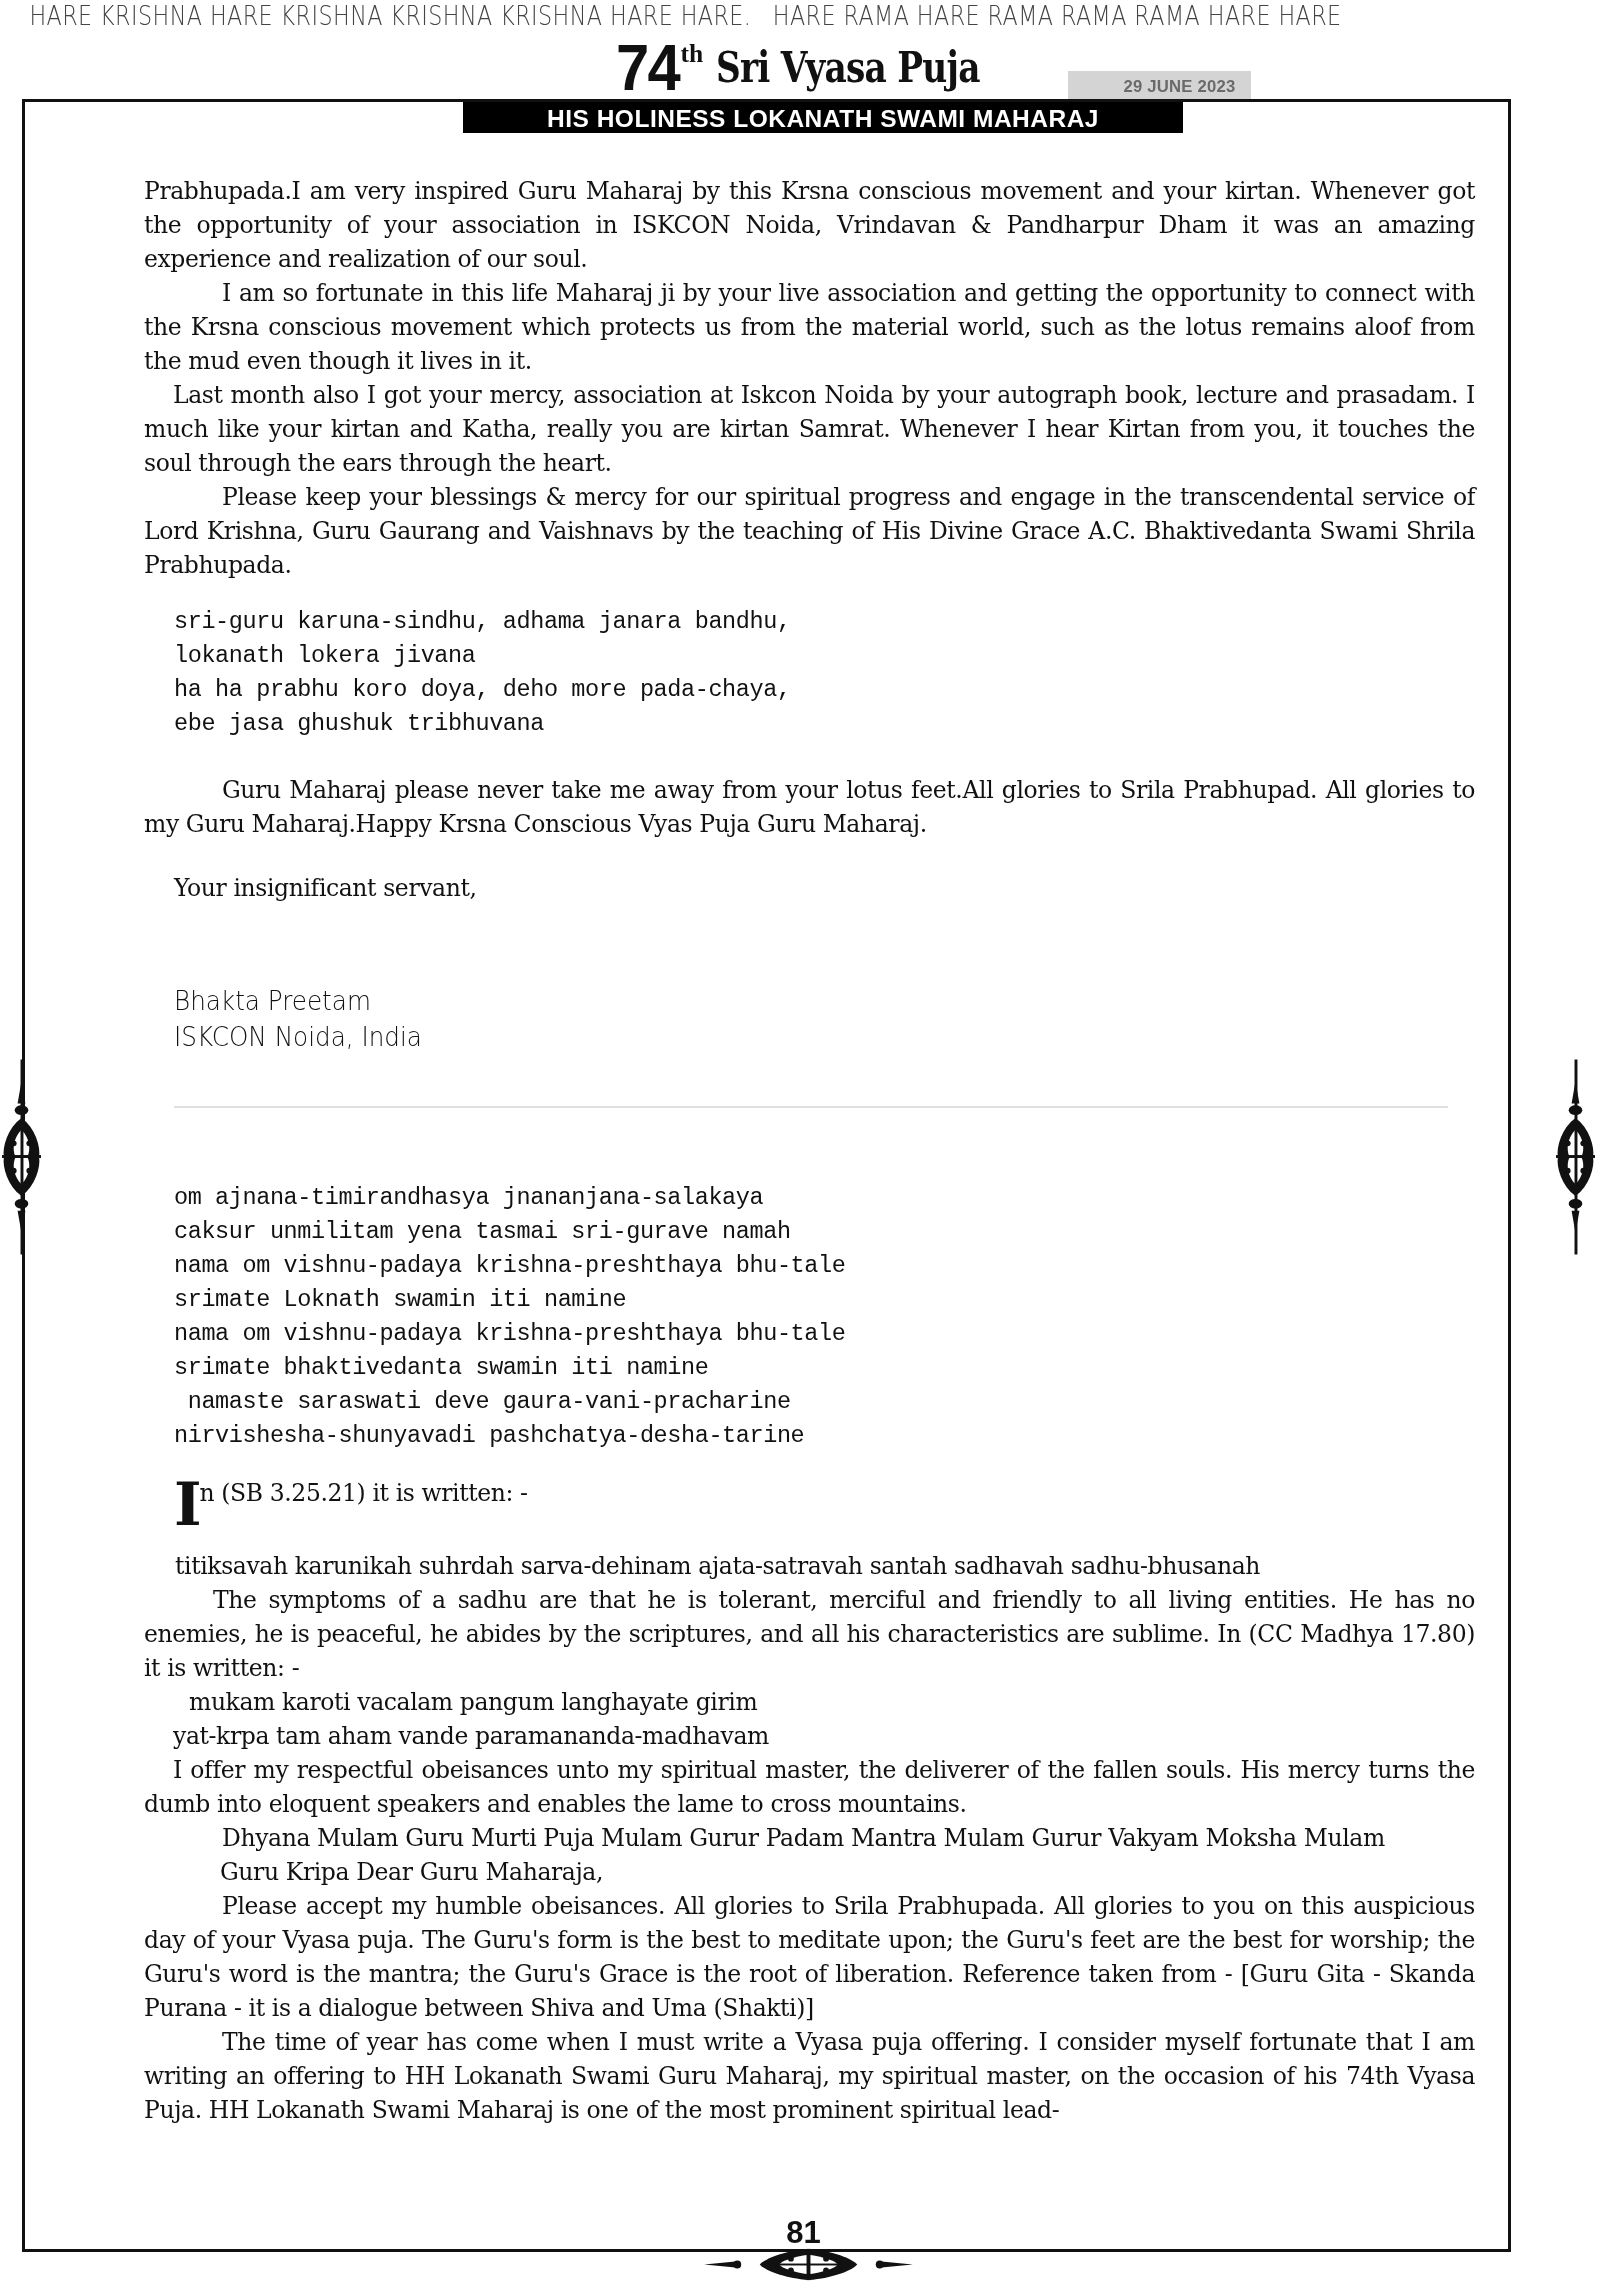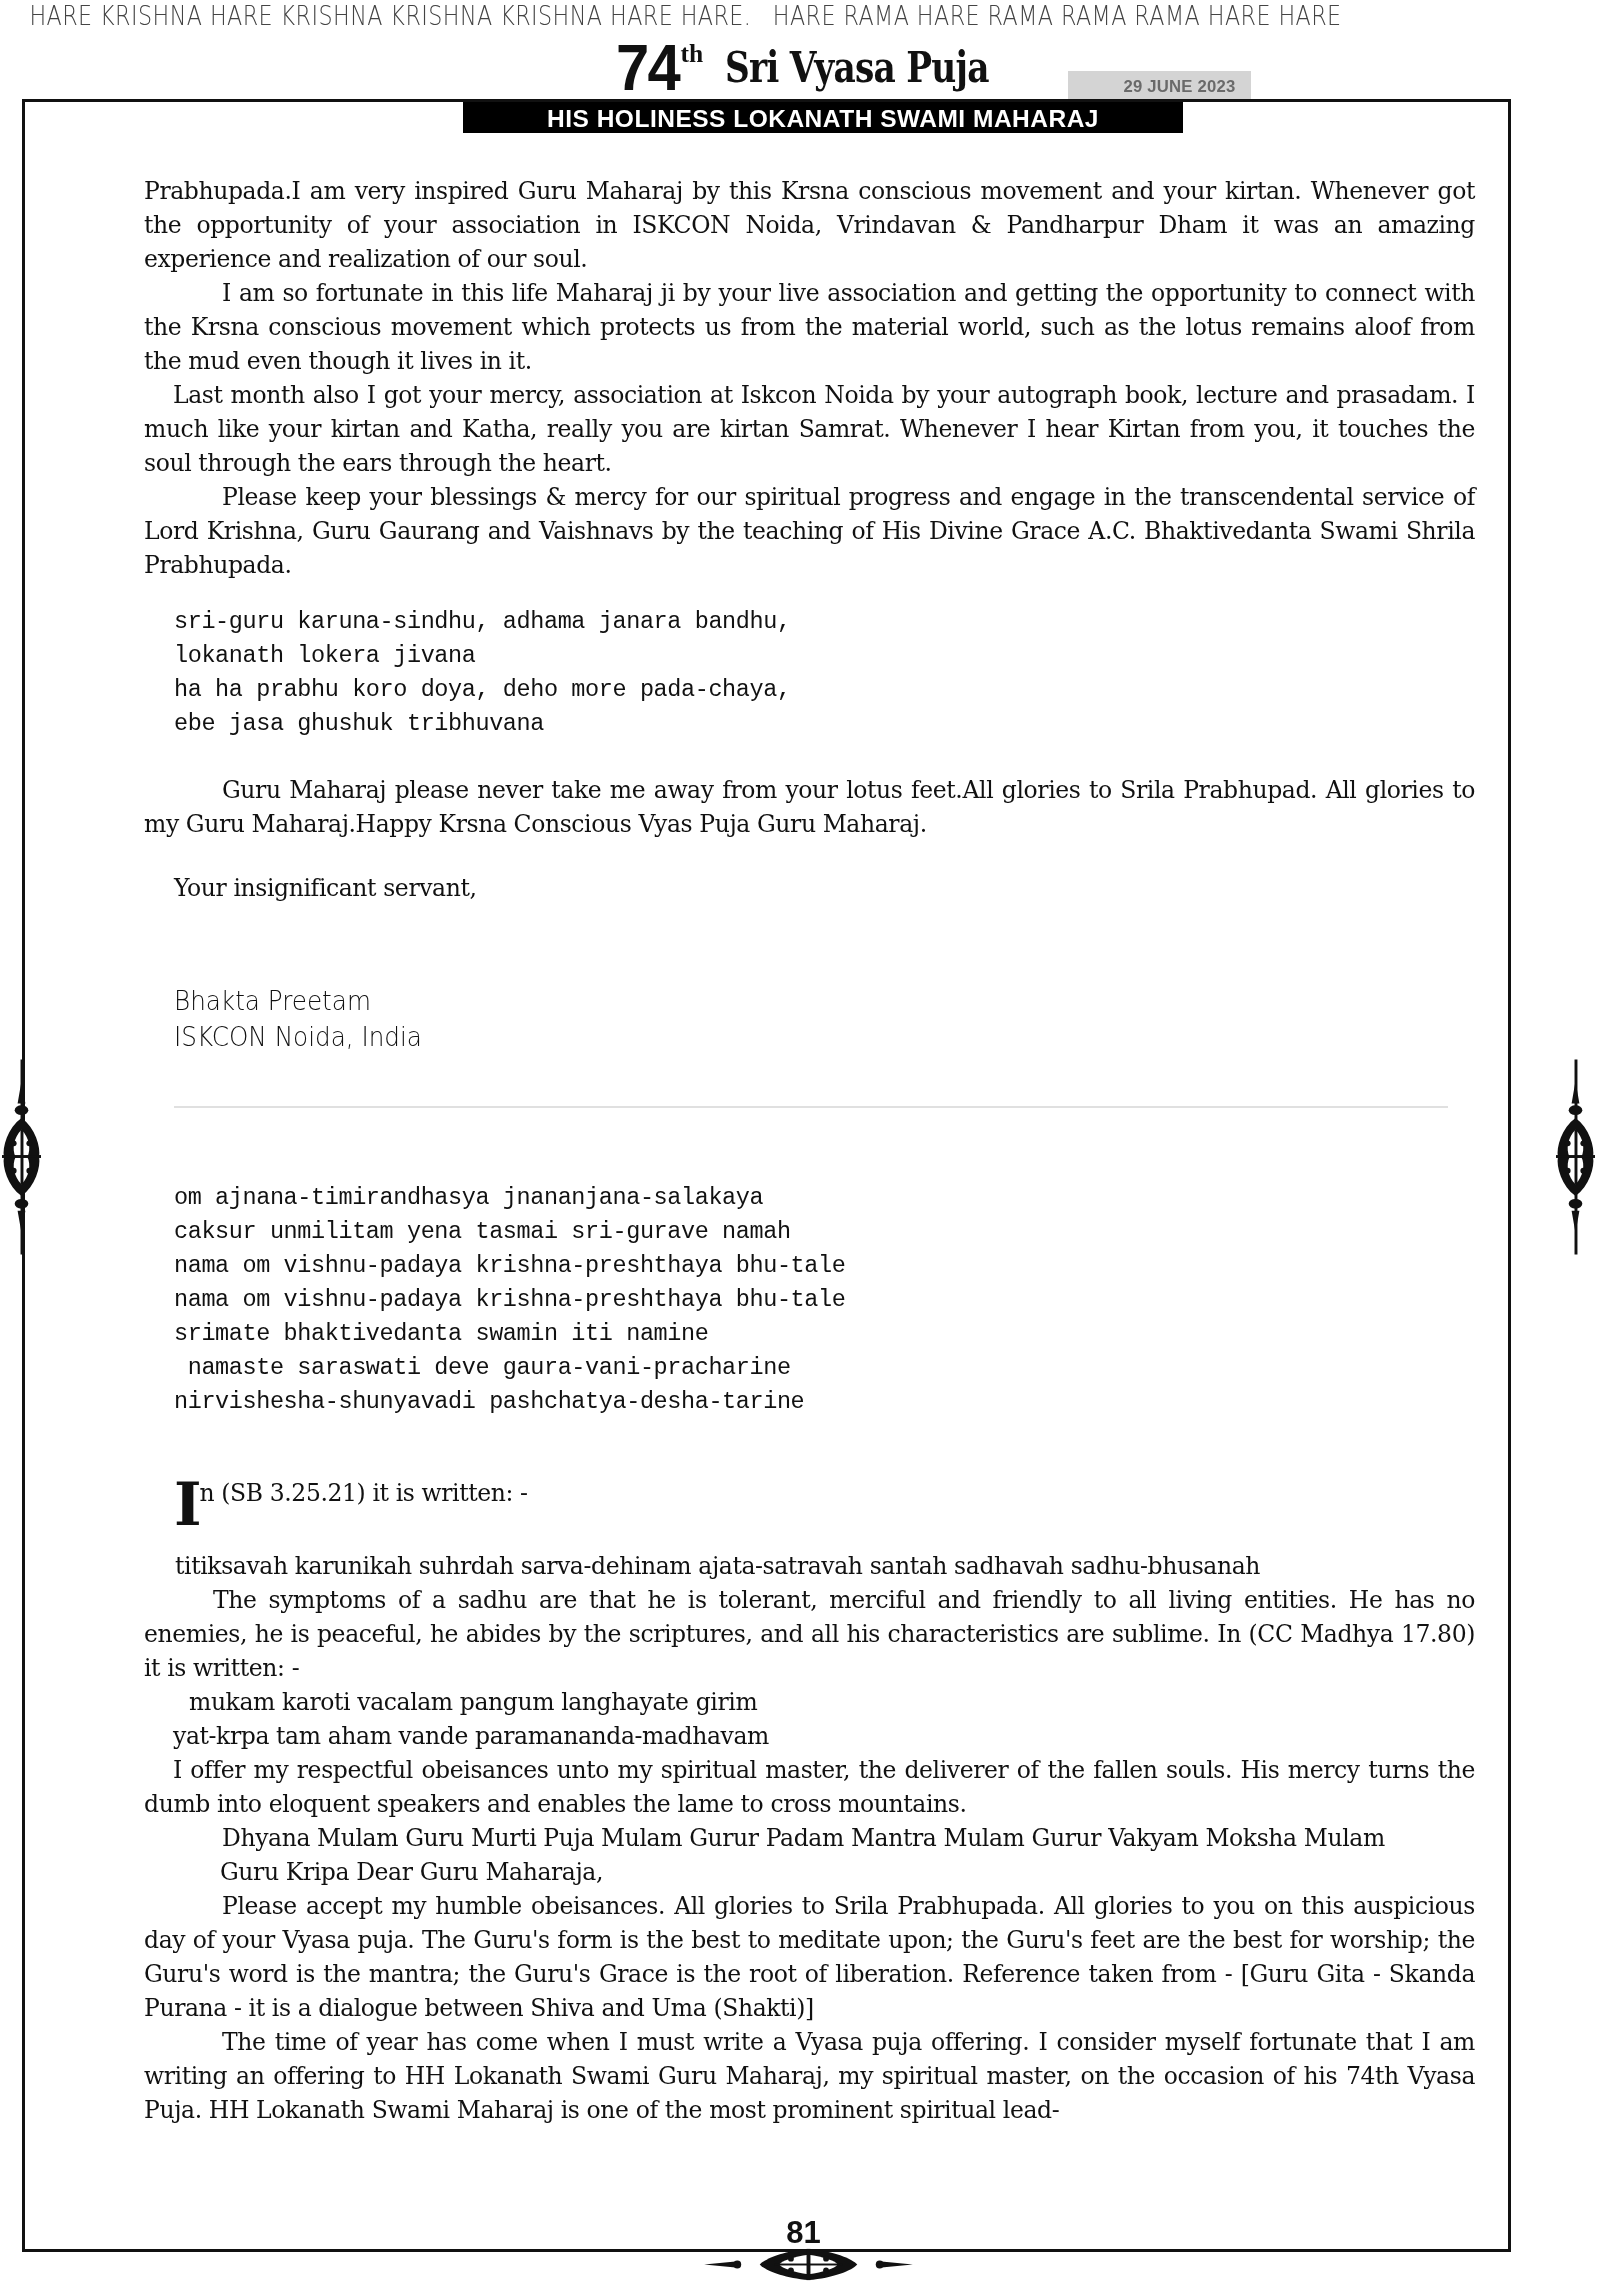--- a/index.html
+++ b/index.html
@@ -16,21 +16,21 @@
   .mantra-top .gap { width: 25.5px; }
 
   .title-wrap { position: absolute; top: 33px; left: 616px; height: 69px; white-space: nowrap; }
   .title-num {
     font-family: "Liberation Sans", sans-serif; font-weight: 700; font-size: 65px;
     display: inline-block; transform: scaleX(0.92); transform-origin: left bottom;
     letter-spacing: -2px; line-height: 69px; vertical-align: bottom;
   }
   .title-sup {
     font-family: "Liberation Serif", serif; font-weight: 700; font-size: 25.5px;
-    position: relative; top: -33px; margin-left: -3.9px; margin-right: 22px;
+    position: relative; top: -33px; margin-left: -3.9px; margin-right: 13px;
   }
   .title-text {
     font-family: "DejaVu Serif", serif; font-weight: 700; font-size: 43px;
     display: inline-block; transform: scaleX(0.8); transform-origin: left bottom;
     letter-spacing: -1px; line-height: 69px; vertical-align: bottom;
   }
   .title-date {
     position: absolute; top: 71px; left: 1068px; width: 143px; height: 29px;
     background: #d4d4d4; color: #6a6a6a;
     font-family: "Liberation Sans", sans-serif; font-weight: 700; font-size: 16.7px;
@@ -117,20 +117,21 @@
   <div>Bhakta Preetam</div>
   <div>ISKCON Noida, India</div>
 </div>
 
 <div class="divider"></div>
 
 <div class="verse" style="top:1181px;">
   <div>om ajnana-timirandhasya jnananjana-salakaya</div>
   <div>caksur unmilitam yena tasmai sri-gurave namah</div>
   <div>nama om vishnu-padaya krishna-preshthaya bhu-tale</div>
+  <div>srimate Loknath swamin iti namine</div>
   <div>nama om vishnu-padaya krishna-preshthaya bhu-tale</div>
   <div>srimate bhaktivedanta swamin iti namine</div>
   <div style="white-space:pre;"> namaste saraswati deve gaura-vani-pracharine</div>
   <div>nirvishesha-shunyavadi pashchatya-desha-tarine</div>
 </div>
 
 <div class="dropcap-line">
   <span class="dropcap">I</span>
   <span class="dropcap-rest">n (SB 3.25.21) it is written: -</span>
 </div>

